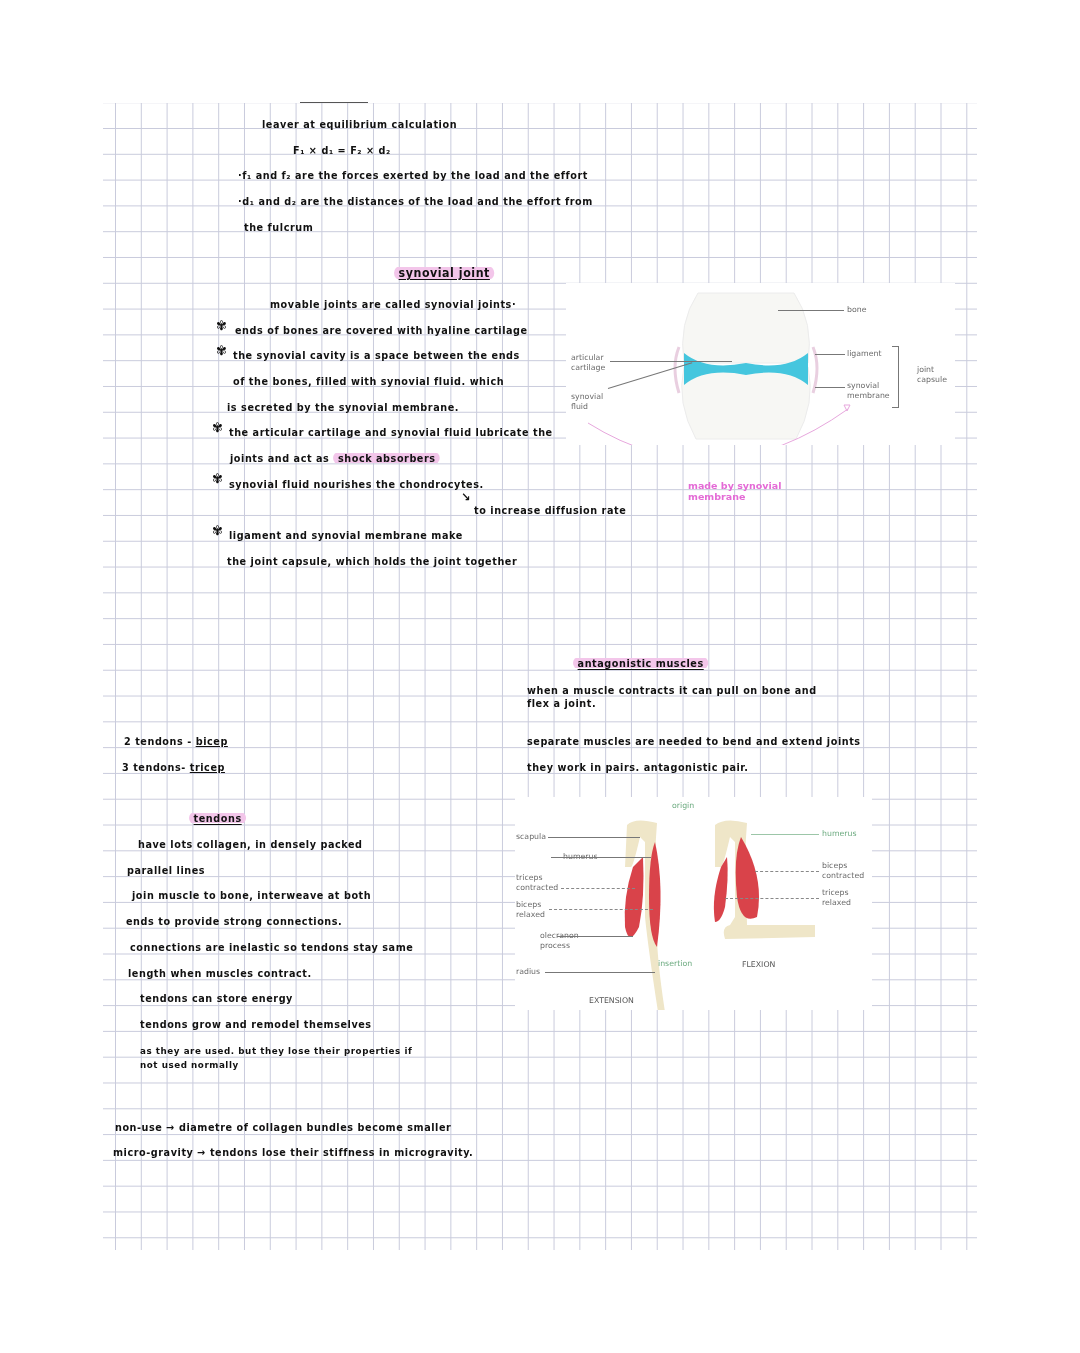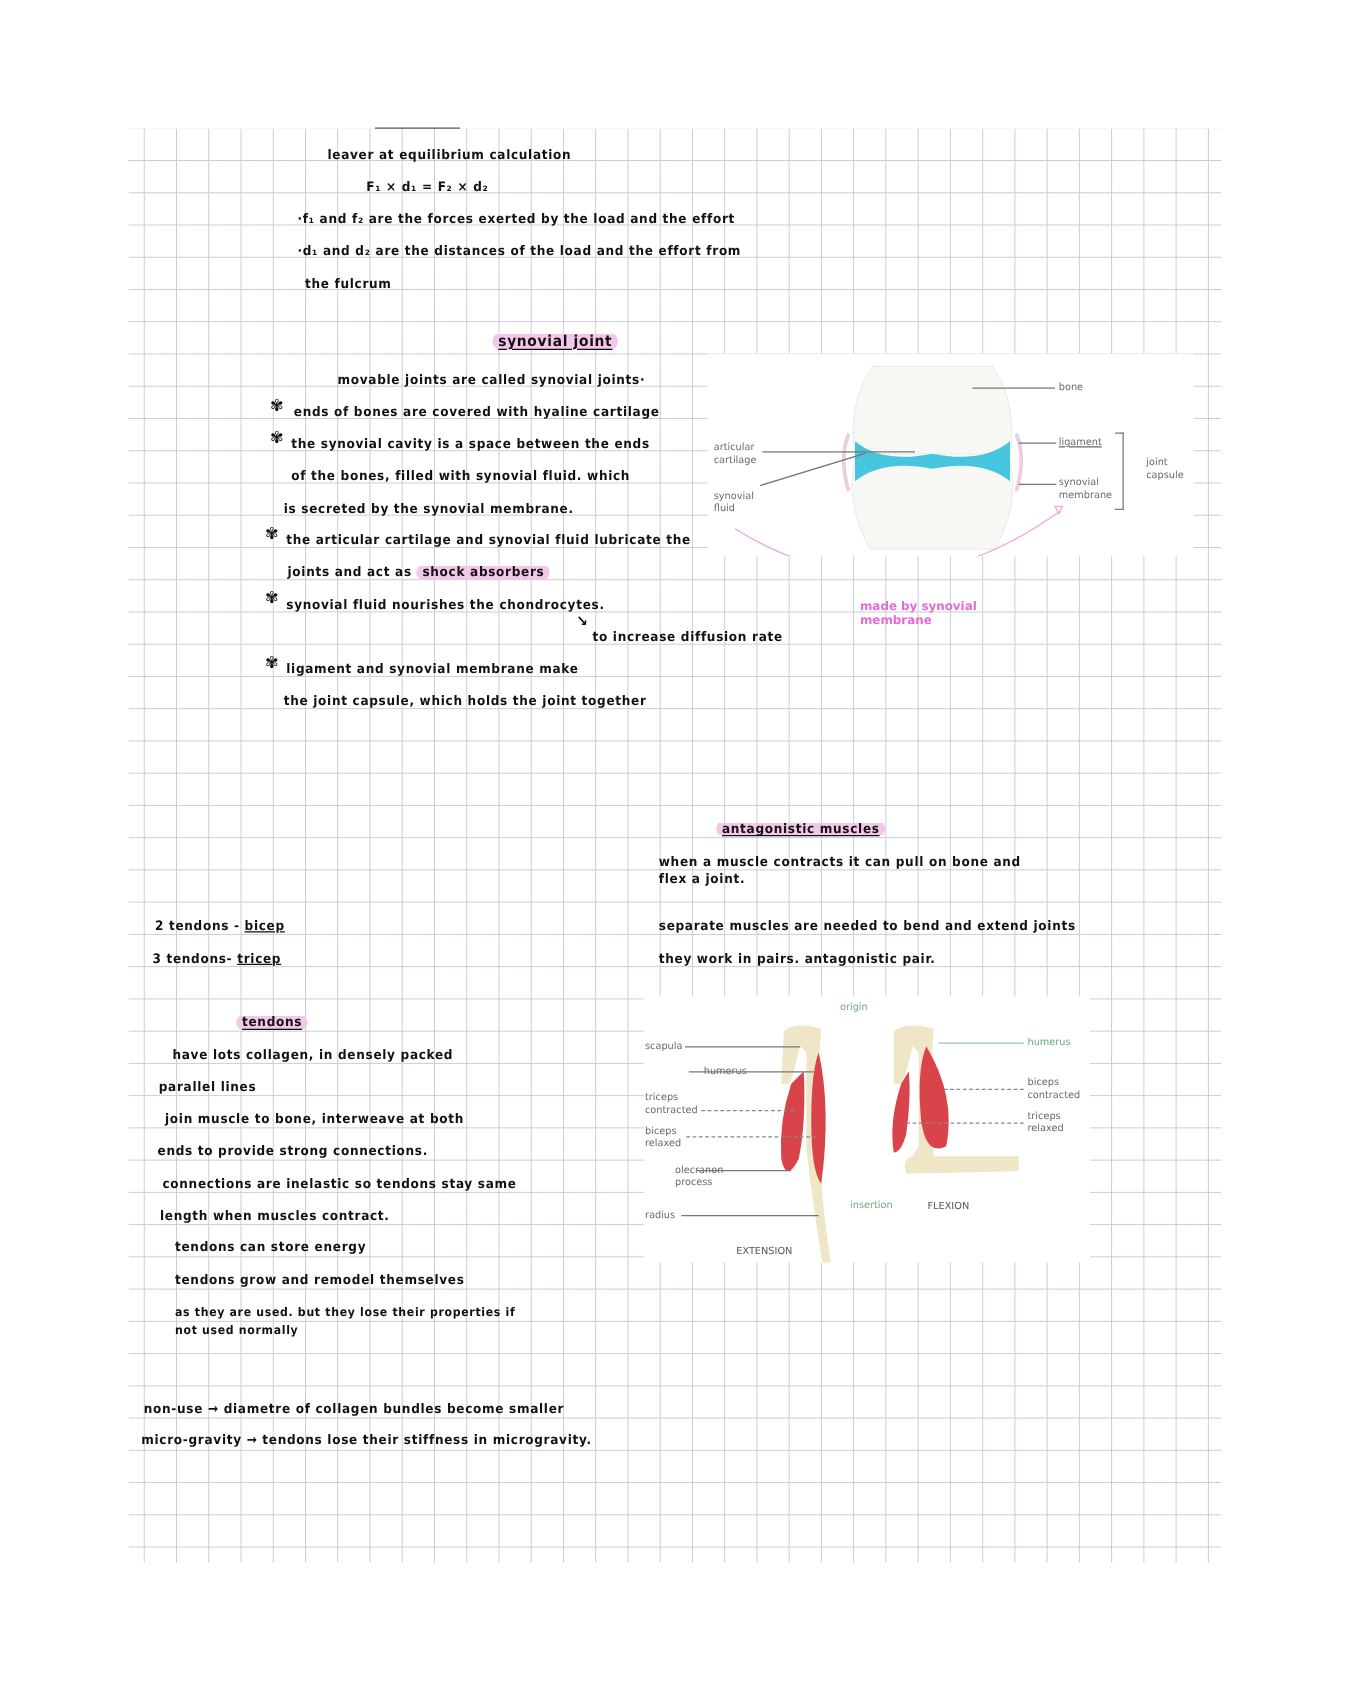--- a/index.html
+++ b/index.html
@@ -68,21 +68,21 @@
     <path d="M247 64 Q255 84 247 110" fill="none" stroke="#e9cfe0" stroke-width="3"></path>
     <path d="M22 140 Q150 220 282 126" fill="none" stroke="#e7a7dd" stroke-width="1"></path>
     <path d="M278 122 l6 0 l-3 6 z" fill="none" stroke="#e7a7dd"></path>
   </svg>
   <div class="ln" style="left:212px;top:27px;width:66px;"></div>
   <div class="lbl" style="left:281px;top:22px;text-align:center;">bone</div>
   <div class="lbl" style="left:5px;top:70px;"><span>articular</span><br><span>cartilage</span></div>
   <div class="ln" style="left:44px;top:78px;width:122px;"></div>
   <div class="lbl" style="left:5px;top:109px;"><span>synovial</span><br><span>fluid</span></div>
   <div class="ln" style="left:42px;top:105px;width:88px;transform:rotate(-17deg);transform-origin:left;"></div>
-  <div class="lbl" style="left:281px;top:66px;text-decoration:underline;">ligament</div>
+  <div class="lbl" style="left:281px;top:66px;">ligament</div>
   <div class="ln" style="left:249px;top:71px;width:30px;"></div>
   <div class="lbl" style="left:281px;top:98px;"><span>synovial</span><br><span>membrane</span></div>
   <div class="ln" style="left:249px;top:104px;width:30px;"></div>
   <div style="position:absolute;left:326px;top:63px;width:6px;height:60px;border:1px solid #777;border-left:none;"></div>
   <div class="lbl" style="left:351px;top:82px;"><span>joint</span><br><span>capsule</span></div>
 </div>
 <div class="pinknote" style="left:688px;top:480px;"><span>made by synovial</span><br><span>membrane</span></div>
 
 <div class="hw lc" style="left:573px;top:657px;"><span class="hl title">Antagonistic muscles</span></div>
 <div class="hw lc" style="left:527px;top:684px;">when a muscle contracts it can pull on bone and</div>
@@ -110,21 +110,21 @@
   <div class="lbl" style="left:1px;top:55px;margin-left:47px;">humerus</div>
   <div class="ln" style="left:36px;top:60px;width:100px;"></div>
   <div class="lbl" style="left:1px;top:76px;"><span>triceps</span><br><span>contracted</span></div>
   <div class="dash" style="left:46px;top:91px;width:74px;"></div>
   <div class="lbl" style="left:1px;top:103px;"><span>biceps</span><br><span>relaxed</span></div>
   <div class="dash" style="left:34px;top:112px;width:104px;"></div>
   <div class="lbl" style="left:1px;top:134px;margin-left:24px;"><span>olecranon</span><br><span>process</span></div>
   <div class="ln" style="left:42px;top:139px;width:76px;"></div>
   <div class="lbl" style="left:1px;top:170px;">radius</div>
   <div class="ln" style="left:30px;top:175px;width:110px;"></div>
-  <div class="lbl green" style="left:165px;top:162px;text-align:right;">insertion</div>
+  <div class="lbl green" style="left:143px;top:162px;text-align:right;">insertion</div>
   <div class="lbl caps" style="left:74px;top:199px;text-align:right;">EXTENSION</div>
   <div class="lbl green" style="left:307px;top:32px;">humerus</div>
   <div class="ln" style="left:236px;top:37px;width:68px;background:#9cc6a8;"></div>
   <div class="lbl" style="left:307px;top:64px;"><span>biceps</span><br><span>contracted</span></div>
   <div class="dash" style="left:240px;top:74px;width:64px;"></div>
   <div class="lbl" style="left:307px;top:91px;"><span>triceps</span><br><span>relaxed</span></div>
   <div class="dash" style="left:210px;top:101px;width:94px;"></div>
   <div class="lbl caps" style="left:227px;top:163px;">FLEXION</div>
 </div>
 

